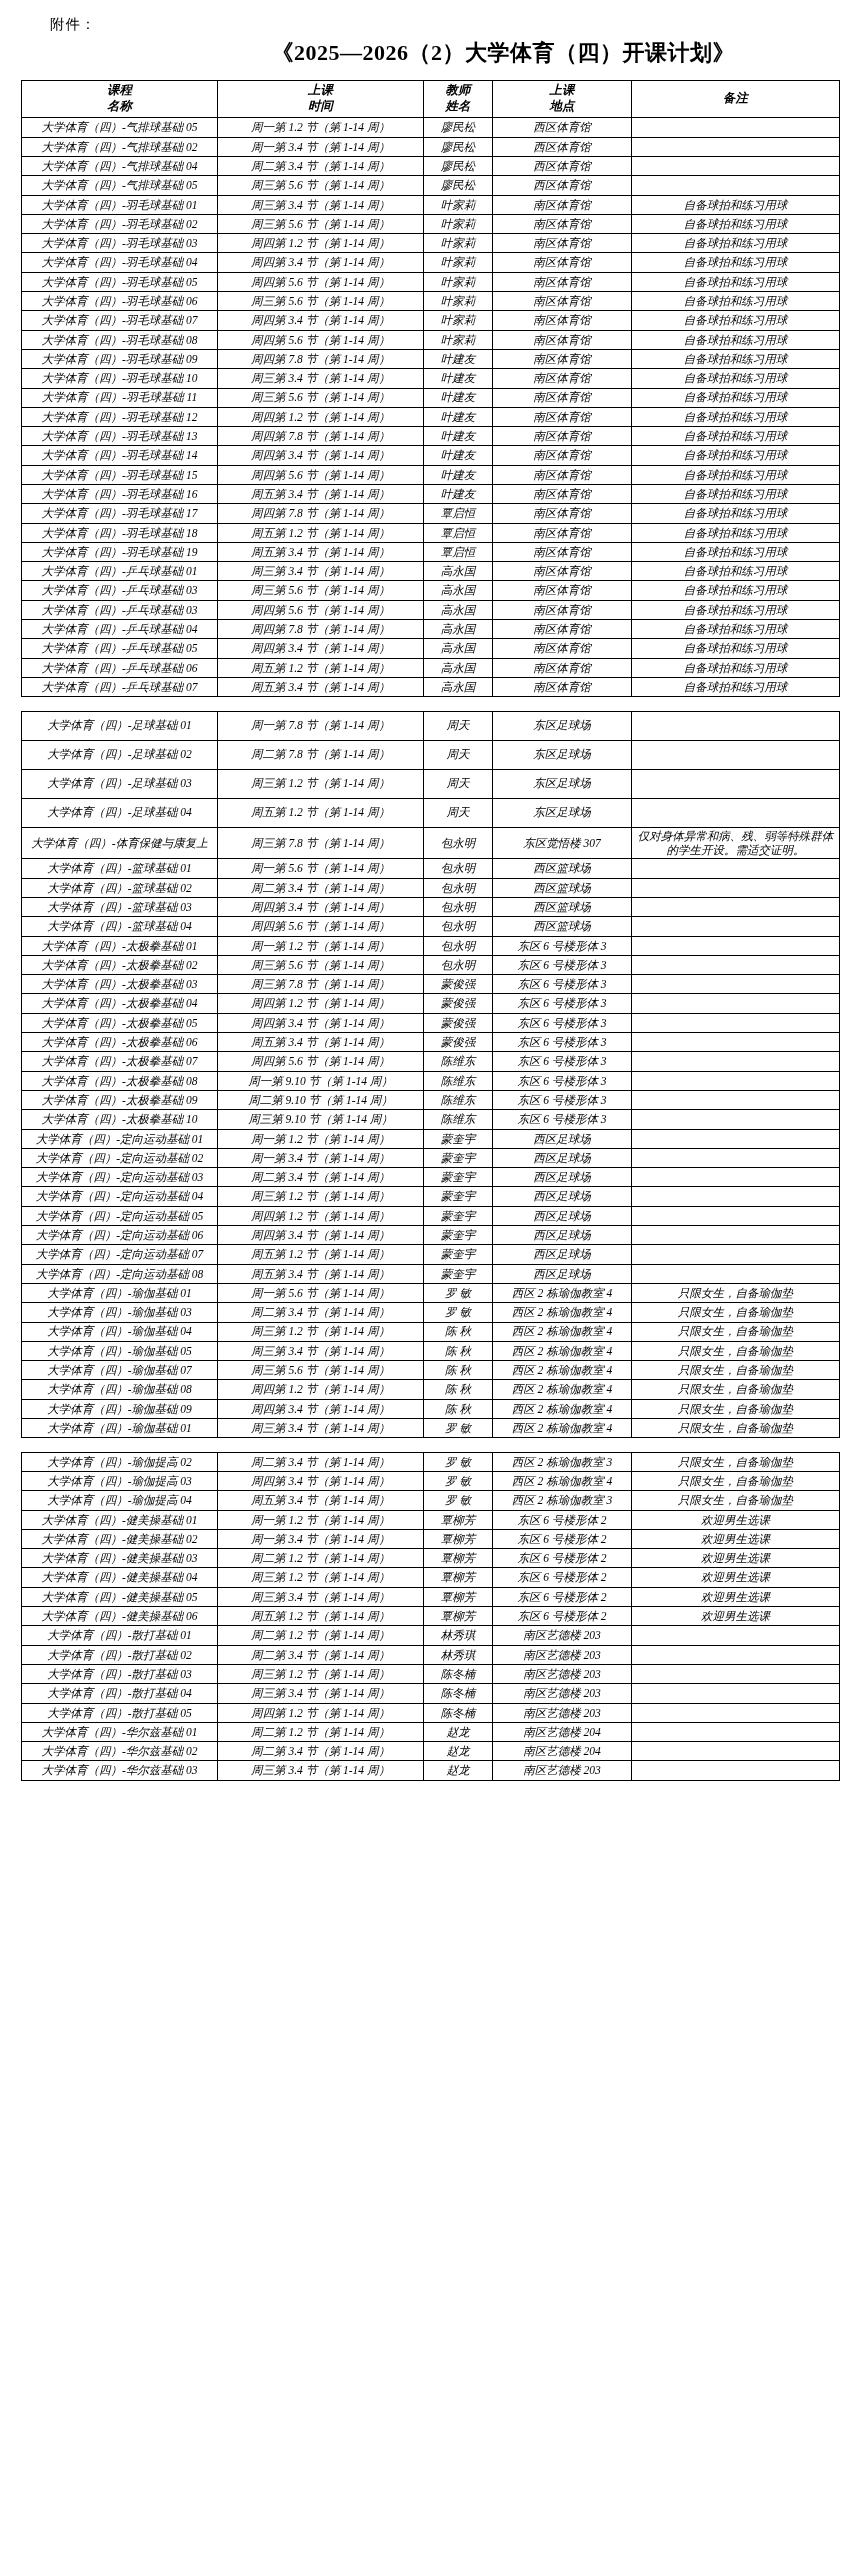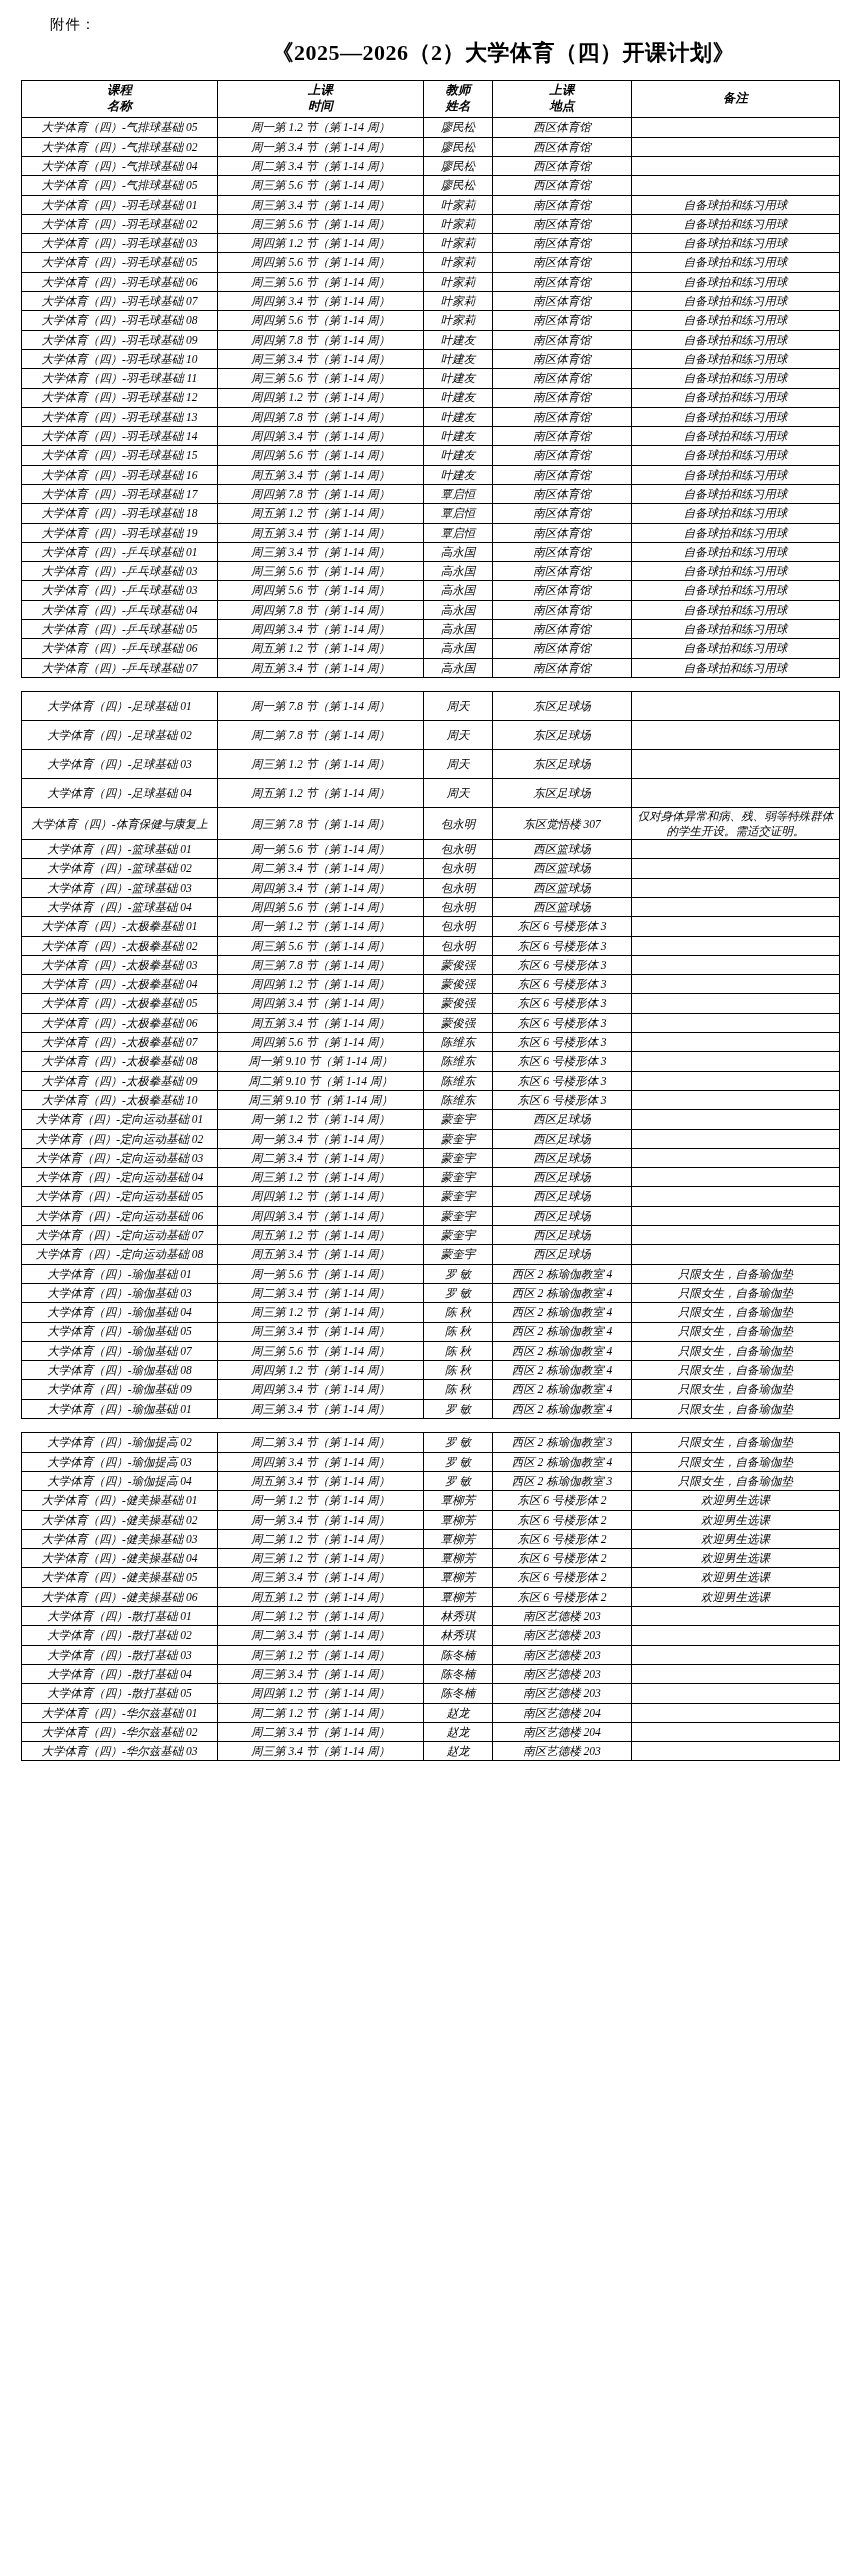--- a/index.html
+++ b/index.html
@@ -153,20 +153,27 @@
           <td class="note">自备球拍和练习用球</td>
         </tr>
         <tr>
           <td class="course">大学体育（四）-羽毛球基础 03</td>
           <td>周四第 1.2 节（第 1-14 周）</td>
           <td>叶家莉</td>
           <td>南区体育馆</td>
           <td class="note">自备球拍和练习用球</td>
         </tr>
         <tr>
+          <td class="course">大学体育（四）-羽毛球基础 04</td>
+          <td>周四第 3.4 节（第 1-14 周）</td>
+          <td>叶家莉</td>
+          <td>南区体育馆</td>
+          <td class="note">自备球拍和练习用球</td>
+        </tr>
+        <tr>
           <td class="course">大学体育（四）-羽毛球基础 05</td>
           <td>周四第 5.6 节（第 1-14 周）</td>
           <td>叶家莉</td>
           <td>南区体育馆</td>
           <td class="note">自备球拍和练习用球</td>
         </tr>
         <tr>
           <td class="course">大学体育（四）-羽毛球基础 06</td>
           <td>周三第 5.6 节（第 1-14 周）</td>
           <td>叶家莉</td>

